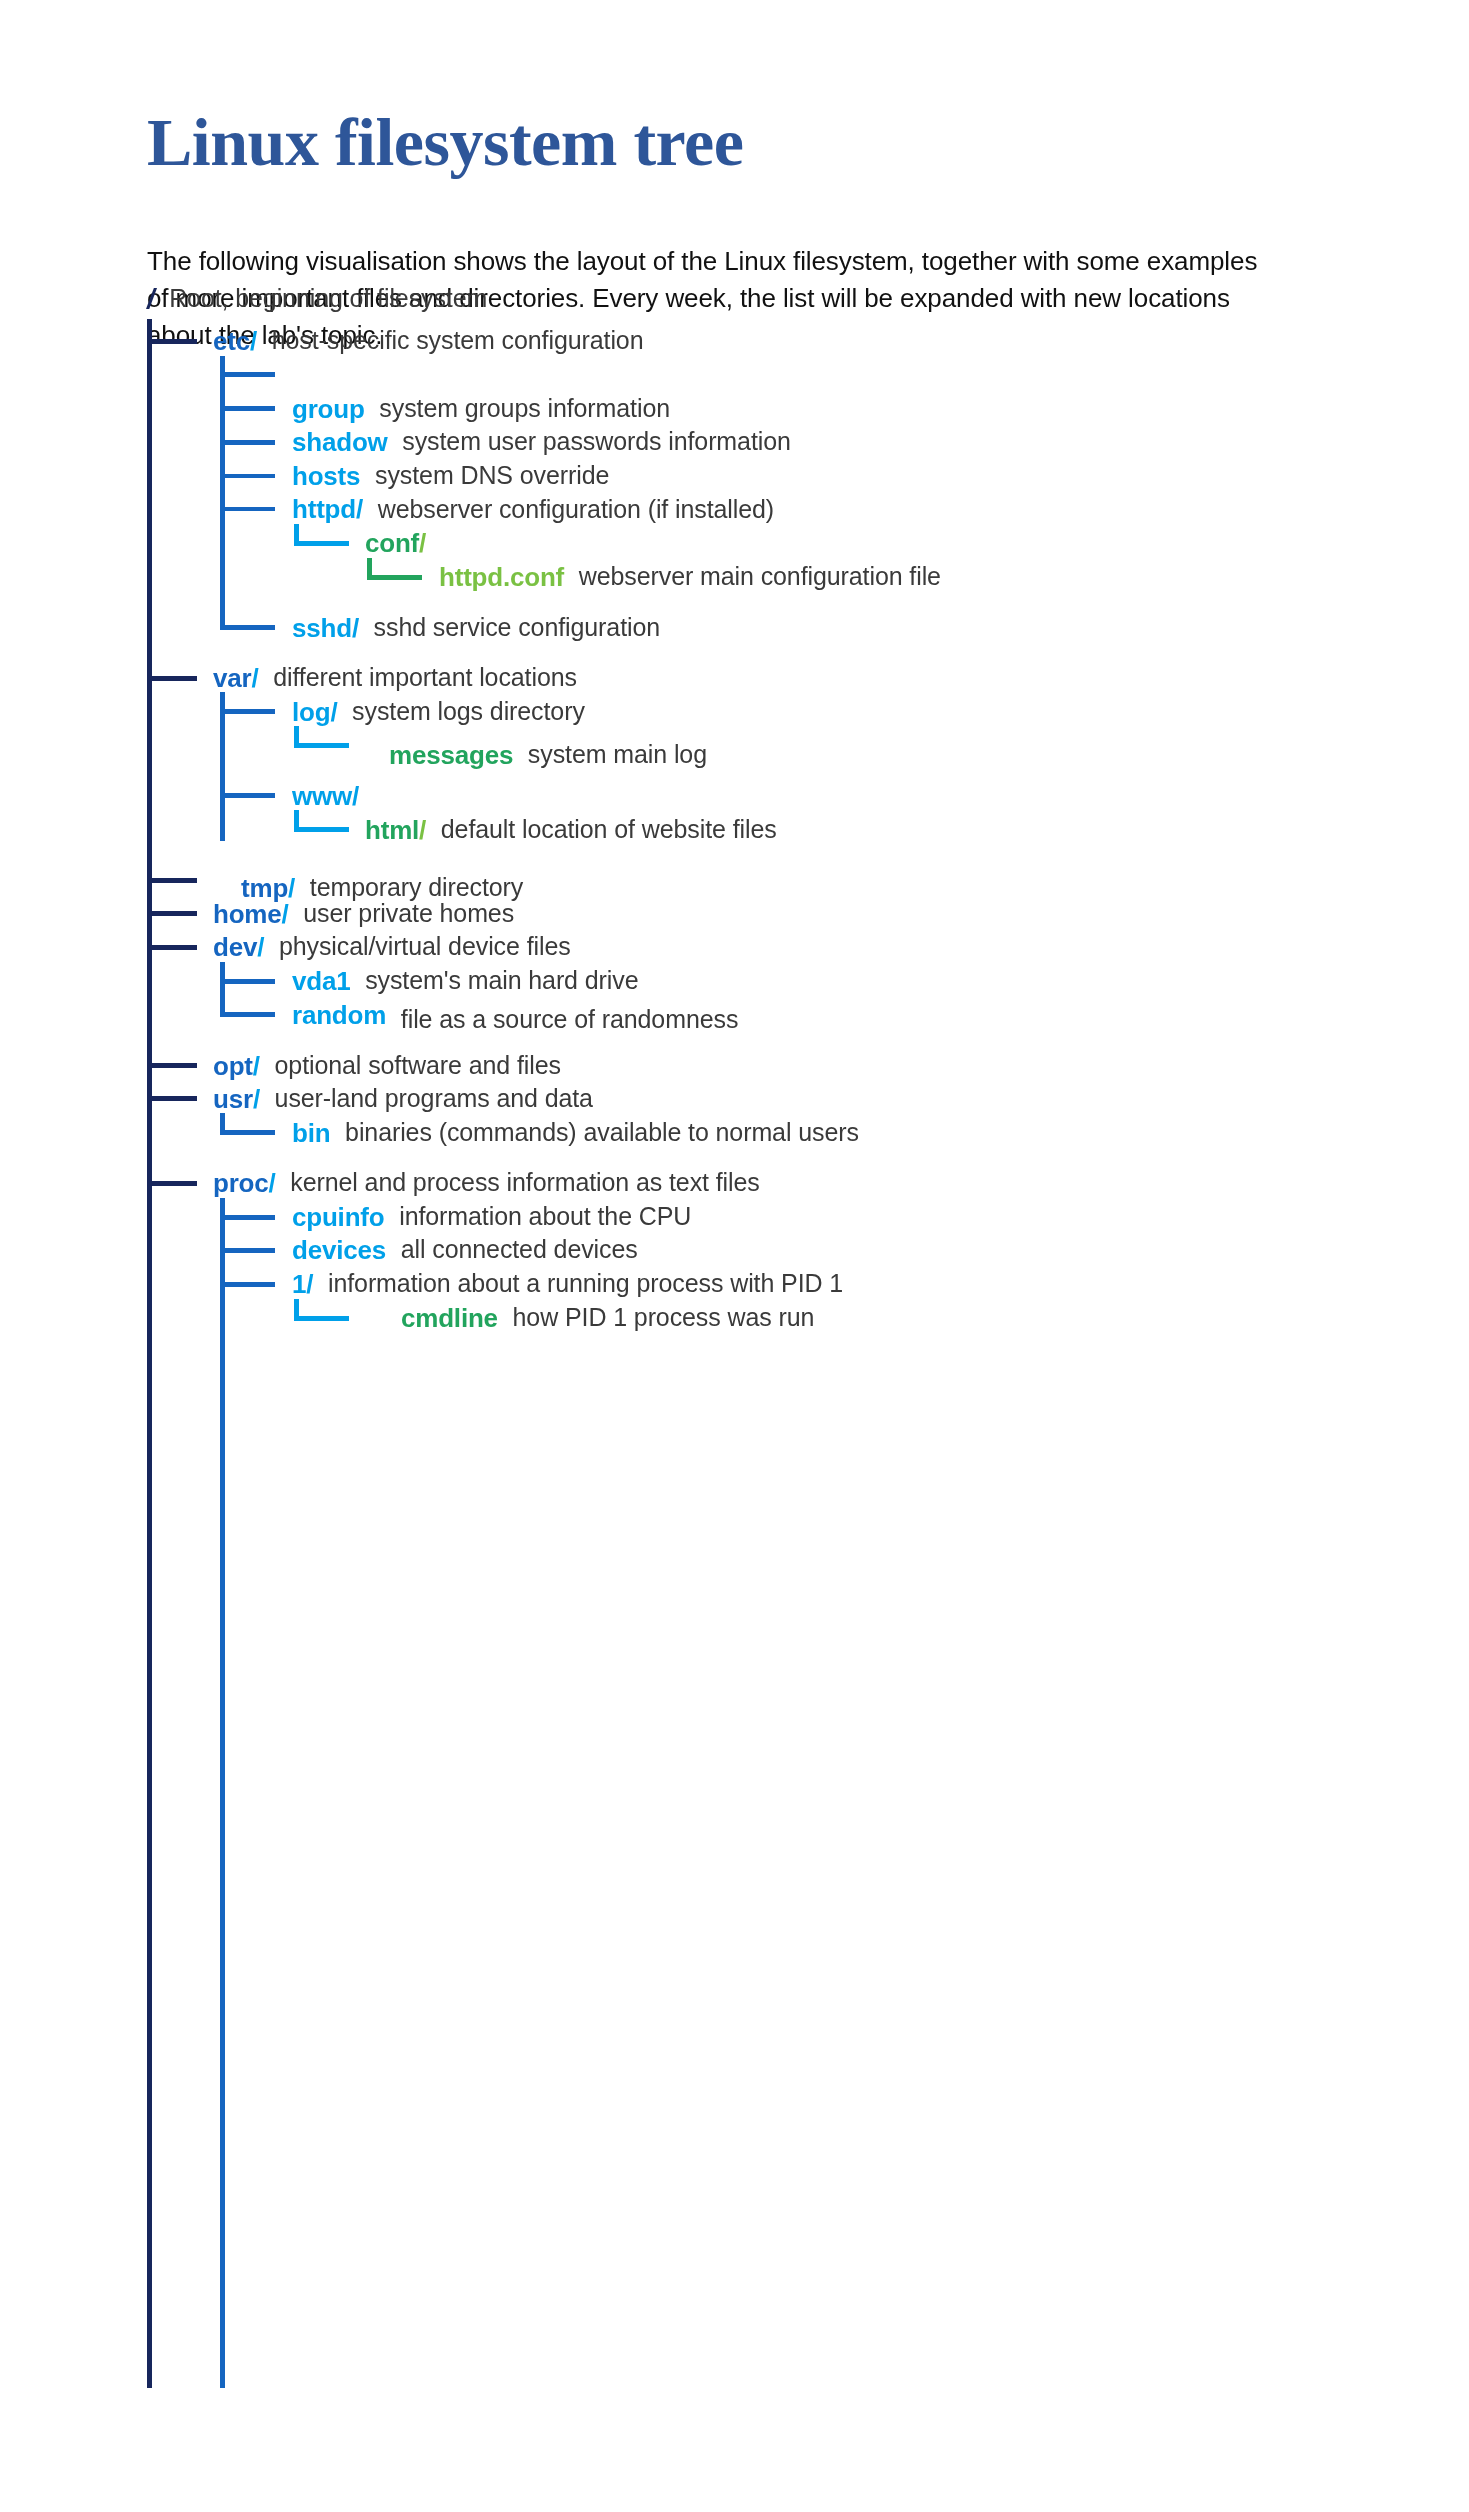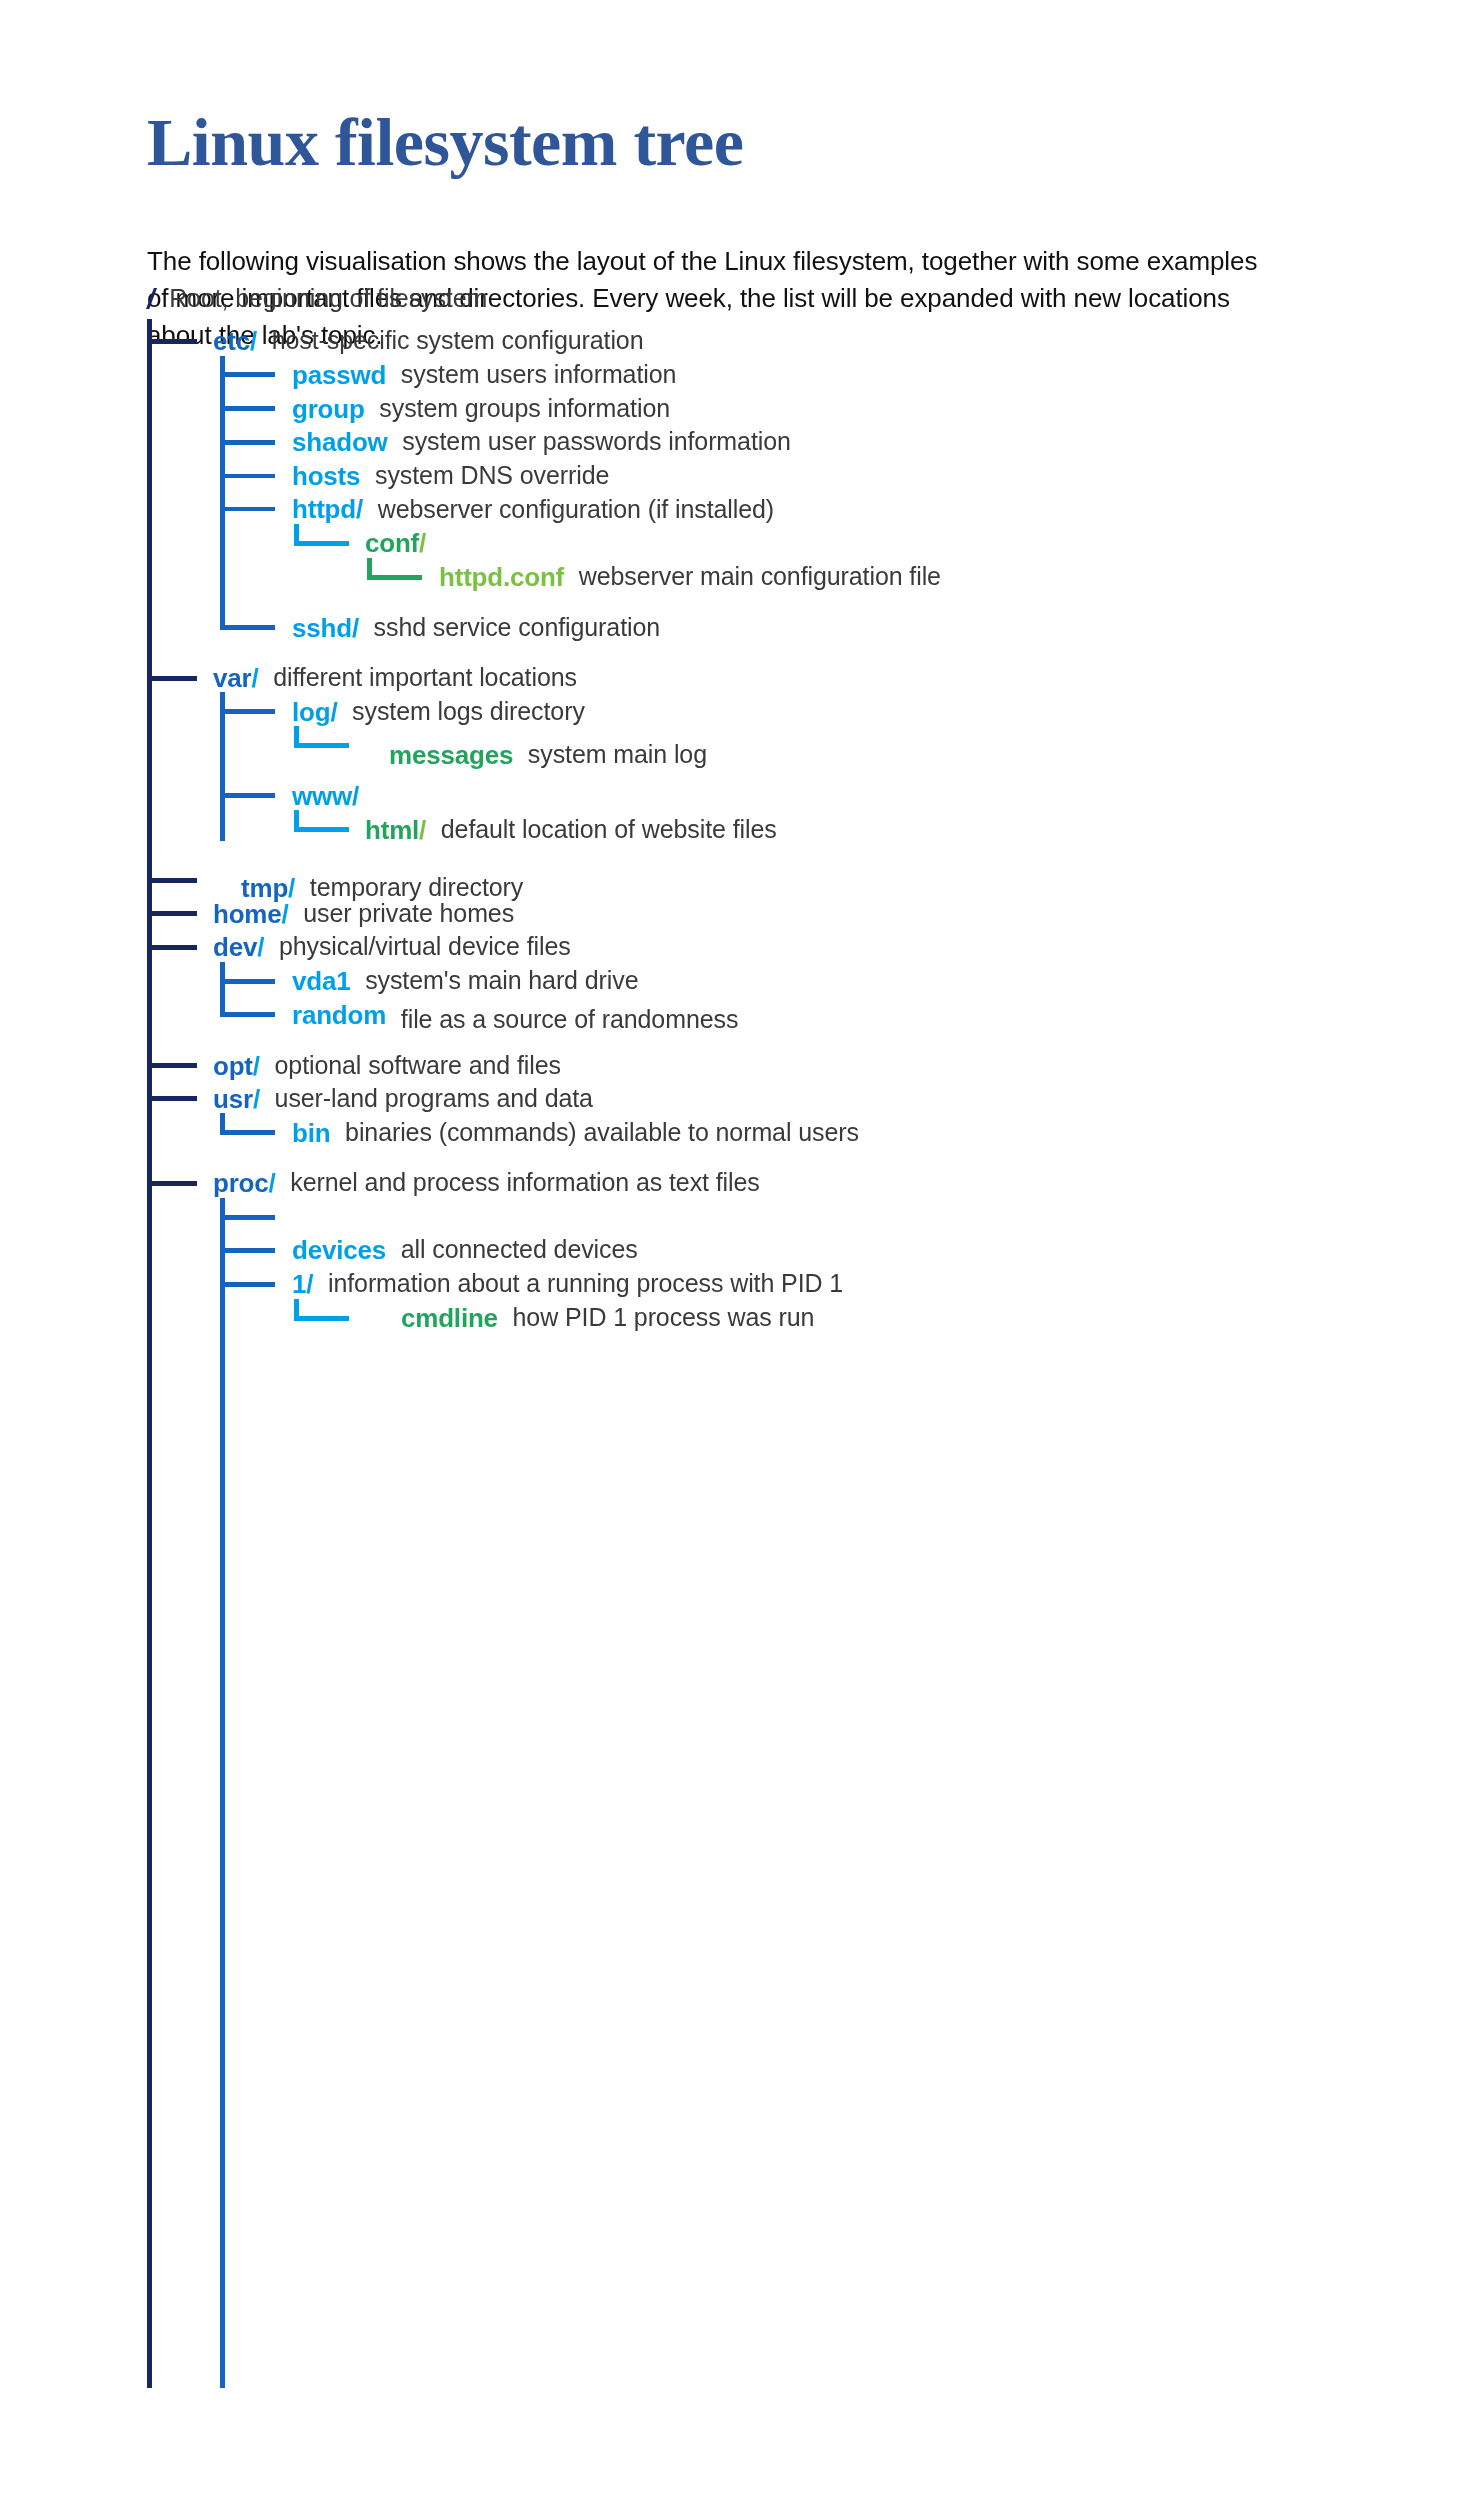--- a/index.html
+++ b/index.html
@@ -114,25 +114,20 @@
         <span style="display: inline-block; width: 147px;"></span>
         <span class="label" style="color: rgb(23, 38, 92);">/</span>
         <span class="desc" style="color: rgb(58, 58, 58);">Root, beginning of filesystem</span>
       </div>
       <div class="row" style="top: -174px;">
         <span style="display: inline-block; width: 213px;"></span>
         <span class="label" style="color: rgb(21, 101, 192);">etc</span>
         <span class="label slash" style="color: rgb(0, 160, 233);">/</span>
         <span class="desc" style="color: rgb(58, 58, 58);">host-specific system configuration</span>
       </div>
-      <div class="row" style="top: -140px;">
-        <span style="display: inline-block; width: 292px;"></span>
-        <span class="label" style="color: rgb(0, 160, 233);">passwd</span>
-        <span class="desc" style="color: rgb(58, 58, 58);">system users information</span>
-      </div>
       <div class="row" style="top: -106px;">
         <span style="display: inline-block; width: 292px;"></span>
         <span class="label" style="color: rgb(0, 160, 233);">group</span>
         <span class="desc" style="color: rgb(58, 58, 58);">system groups information</span>
       </div>
       <div class="row" style="top: -73px;">
         <span style="display: inline-block; width: 292px;"></span>
         <span class="label" style="color: rgb(0, 160, 233);">shadow</span>
         <span class="desc" style="color: rgb(58, 58, 58);">system user passwords information</span>
       </div>
@@ -234,20 +229,25 @@
       <div class="row" style="top: 618px;">
         <span style="display: inline-block; width: 292px;"></span>
         <span class="label" style="color: rgb(0, 160, 233);">bin</span>
         <span class="desc" style="color: rgb(58, 58, 58);">binaries (commands) available to normal users</span>
       </div>
       <div class="row" style="top: 668px;">
         <span style="display: inline-block; width: 213px;"></span>
         <span class="label" style="color: rgb(21, 101, 192);">proc</span>
         <span class="label slash" style="color: rgb(0, 160, 233);">/</span>
         <span class="desc" style="color: rgb(58, 58, 58);">kernel and process information as text files</span>
+      </div>
+      <div class="row" style="top: 702px;">
+        <span style="display: inline-block; width: 292px;"></span>
+        <span class="label" style="color: rgb(0, 160, 233);">cpuinfo</span>
+        <span class="desc" style="color: rgb(58, 58, 58);">information about the CPU</span>
       </div>
       <div class="row" style="top: 735px;">
         <span style="display: inline-block; width: 292px;"></span>
         <span class="label" style="color: rgb(0, 160, 233);">devices</span>
         <span class="desc" style="color: rgb(58, 58, 58);">all connected devices</span>
       </div>
       <div class="row" style="top: 769px;">
         <span style="display: inline-block; width: 292px;"></span>
         <span class="label" style="color: rgb(0, 160, 233);">1</span>
         <span class="label slash" style="color: rgb(0, 160, 233);">/</span>

